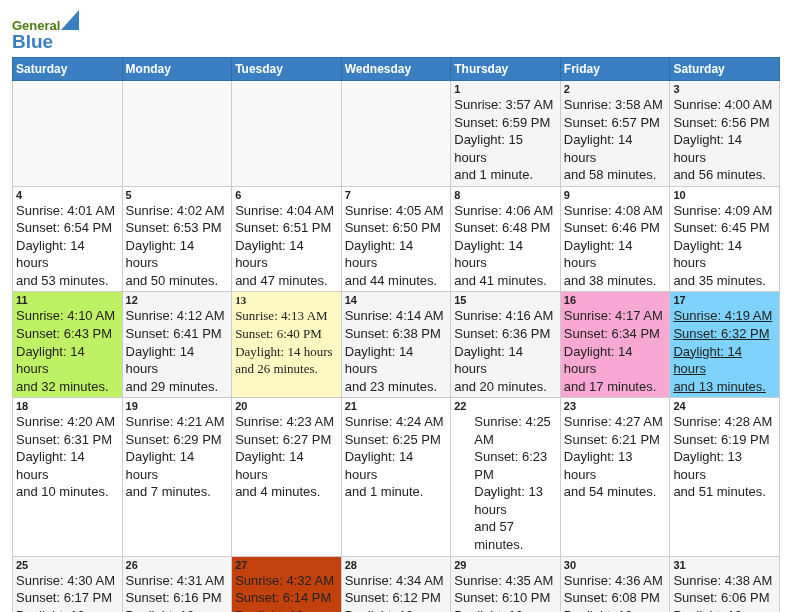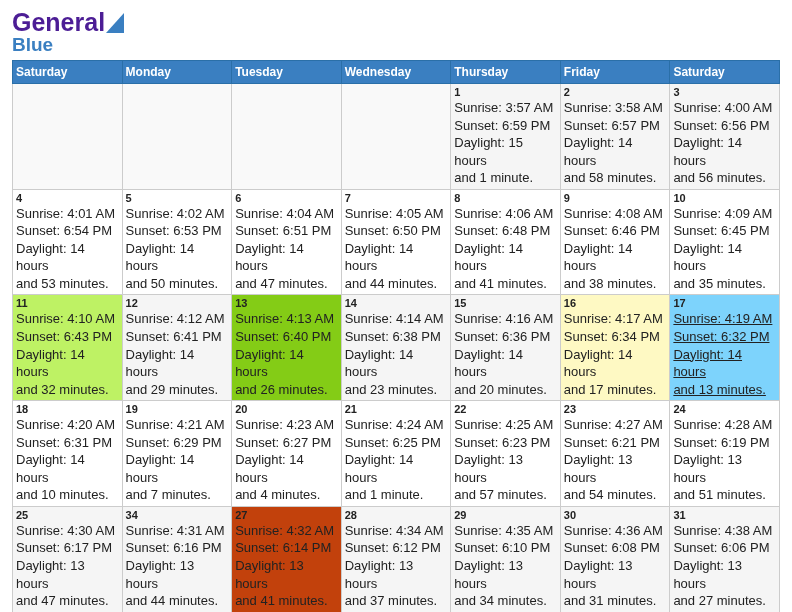--- a/index.html
+++ b/index.html
@@ -85,21 +85,21 @@
   </style>
 </head>
 <body>
 
 <div class="container">
   <div class="header">
 
     <div class="logo-wrapper">
     <div style="position:relative; display:inline-block;">
       <div style="display:flex; align-items:flex-end; line-height:1;">
-        <span style="font-family:Arial,sans-serif; font-size:25px; font-weight:bold; color:#4c1d95;">General</span>
+        <span style="font-family:Arial,sans-serif; font-size:13px; font-weight:bold; color:#4d7c0f;">General</span>
         <svg width="18" height="20" viewBox="0 0 18 20" style="margin-left:1px; margin-bottom:2px;">
           <polygon points="0,20 18,20 18,0" fill="#3a7fc1"></polygon>
         </svg>
       </div>
       <div style="font-family:Arial,sans-serif; font-size:19px; font-weight:bold; color:#3a7fc1; line-height:1; margin-top:0;">Blue</div>
     </div>
   </div>
     <div class="title-block">
       <div class="month-year"></div>
       <div class="location"></div>
@@ -205,42 +205,42 @@
 Daylight: 14 hours
 and 32 minutes.</div>
           </td>
           <td style="background: rgb(245, 245, 245);">
             <span class="day-num">12</span>
             <div class="day-info" style="white-space: pre-line;">Sunrise: 4:12 AM
 Sunset: 6:41 PM
 Daylight: 14 hours
 and 29 minutes.</div>
           </td>
-          <td style="background: #84cc16;">
+          <td style="background: #fef9c3; font-family: Liberation Serif, serif;">
             <span class="day-num">13</span>
             <div class="day-info" style="white-space: pre-line;">Sunrise: 4:13 AM
 Sunset: 6:40 PM
 Daylight: 14 hours
 and 26 minutes.</div>
           </td>
           <td style="background: rgb(245, 245, 245);">
             <span class="day-num">14</span>
             <div class="day-info" style="white-space: pre-line;">Sunrise: 4:14 AM
 Sunset: 6:38 PM
 Daylight: 14 hours
 and 23 minutes.</div>
           </td>
           <td style="background: rgb(245, 245, 245);">
             <span class="day-num">15</span>
             <div class="day-info" style="white-space: pre-line;">Sunrise: 4:16 AM
 Sunset: 6:36 PM
 Daylight: 14 hours
 and 20 minutes.</div>
           </td>
-          <td style="background: #fef9c3;">
+          <td style="background: #f9a8d4;">
             <span class="day-num">16</span>
             <div class="day-info" style="white-space: pre-line;">Sunrise: 4:17 AM
 Sunset: 6:34 PM
 Daylight: 14 hours
 and 17 minutes.</div>
           </td>
           <td style="background: #7dd3fc;">
             <span class="day-num">17</span>
             <div class="day-info" style="white-space: pre-line; text-decoration: underline;">Sunrise: 4:19 AM
 Sunset: 6:32 PM
@@ -272,21 +272,21 @@
           </td>
           <td style="background: rgb(255, 255, 255);">
             <span class="day-num">21</span>
             <div class="day-info" style="white-space: pre-line;">Sunrise: 4:24 AM
 Sunset: 6:25 PM
 Daylight: 14 hours
 and 1 minute.</div>
           </td>
           <td style="background: rgb(255, 255, 255);">
             <span class="day-num">22</span>
-            <div class="day-info" style="white-space: pre-line;">Sunrise: 4:25 AM
+            <div class="day-info" style="white-space: pre-line; margin-left: 20px;">Sunrise: 4:25 AM
 Sunset: 6:23 PM
 Daylight: 13 hours
 and 57 minutes.</div>
           </td>
           <td style="background: rgb(255, 255, 255); margin-top: 36px;">
             <span class="day-num">23</span>
             <div class="day-info" style="white-space: pre-line;">Sunrise: 4:27 AM
 Sunset: 6:21 PM
 Daylight: 13 hours
 and 54 minutes.</div>
@@ -301,21 +301,21 @@
         </tr>
         <tr>
           <td style="background: rgb(245, 245, 245);">
             <span class="day-num">25</span>
             <div class="day-info" style="white-space: pre-line;">Sunrise: 4:30 AM
 Sunset: 6:17 PM
 Daylight: 13 hours
 and 47 minutes.</div>
           </td>
           <td style="background: rgb(245, 245, 245);">
-            <span class="day-num">34</span>
+            <span class="day-num">26</span>
             <div class="day-info" style="white-space: pre-line;">Sunrise: 4:31 AM
 Sunset: 6:16 PM
 Daylight: 13 hours
 and 44 minutes.</div>
           </td>
           <td style="background: #c2410c;">
             <span class="day-num">27</span>
             <div class="day-info" style="white-space: pre-line;">Sunrise: 4:32 AM
 Sunset: 6:14 PM
 Daylight: 13 hours

